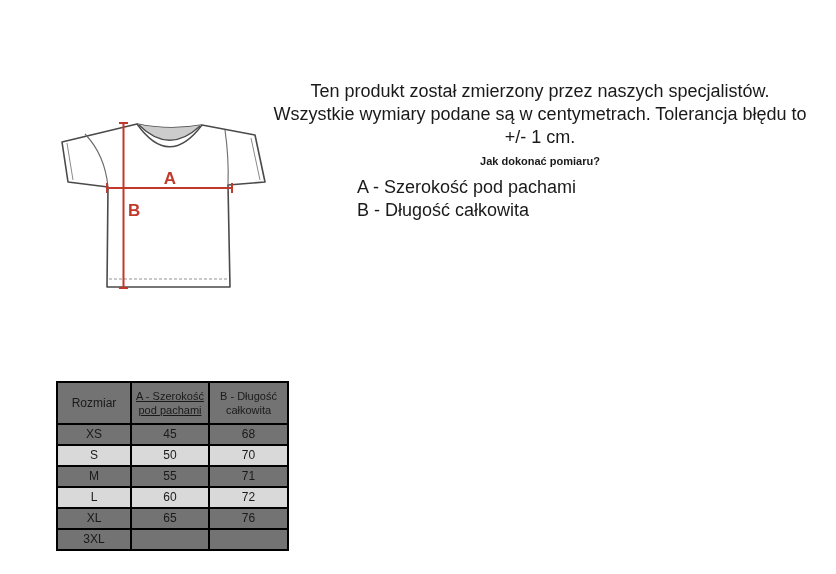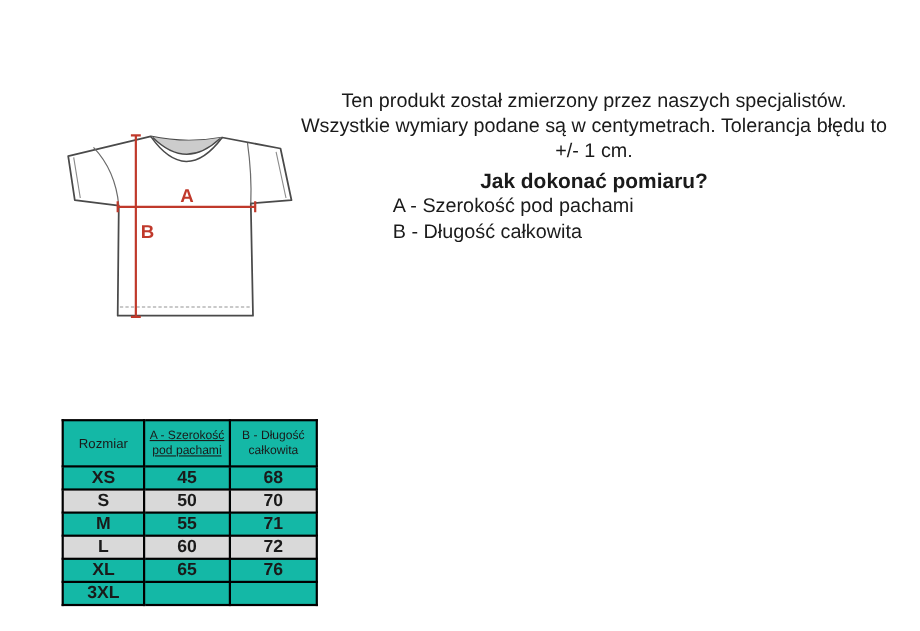--- a/index.html
+++ b/index.html
@@ -26,55 +26,54 @@
     position: absolute;
     left: 270px; top: 80px; width: 540px;
     text-align: center;
     font-size: 18px;
     line-height: 23px;
   }
   .howto-heading {
     position: absolute;
     left: 244px; top: 155px; width: 592px;
     text-align: center;
-    font-size: 19px;
+    font-size: 11px;
     font-weight: bold;
   }
   .measure-line { position: absolute; left: 357px; font-size: 18px; }
   .measure-a { top: 177px; }
   .measure-b { top: 200px; }
 
   
   .diagram { position: absolute; left: 55px; top: 110px; }
 
   
   .size-table-wrap { position: absolute; left: 56px; top: 381px; }
   table.size-table {
     border-collapse: collapse;
     table-layout: fixed;
   }
   table.size-table th, table.size-table td {
     border: 2px solid #000000;
     text-align: center;
     vertical-align: middle;
     padding: 0;
-    background: #14b8a6;
+    background: #737373;
   }
   table.size-table th {
     height: 40px;
     font-size: 11px;
     font-weight: normal;
     line-height: 14px;
   }
   table.size-table th.col-size { font-size: 12px; }
   table.size-table td {
     height: 19px;
-    font-size: 16px;
+    font-size: 12px;
     line-height: 19px;
-    font-weight: bold;
   }
   .col-size   { width: 72px; }
   .col-width  { width: 76px; text-decoration: underline; }
   .col-length { width: 77px; }
   tr.zebra td { background: #d9d9d9; }
 </style>
 </head>
 <body>
 
 <div class="page">

